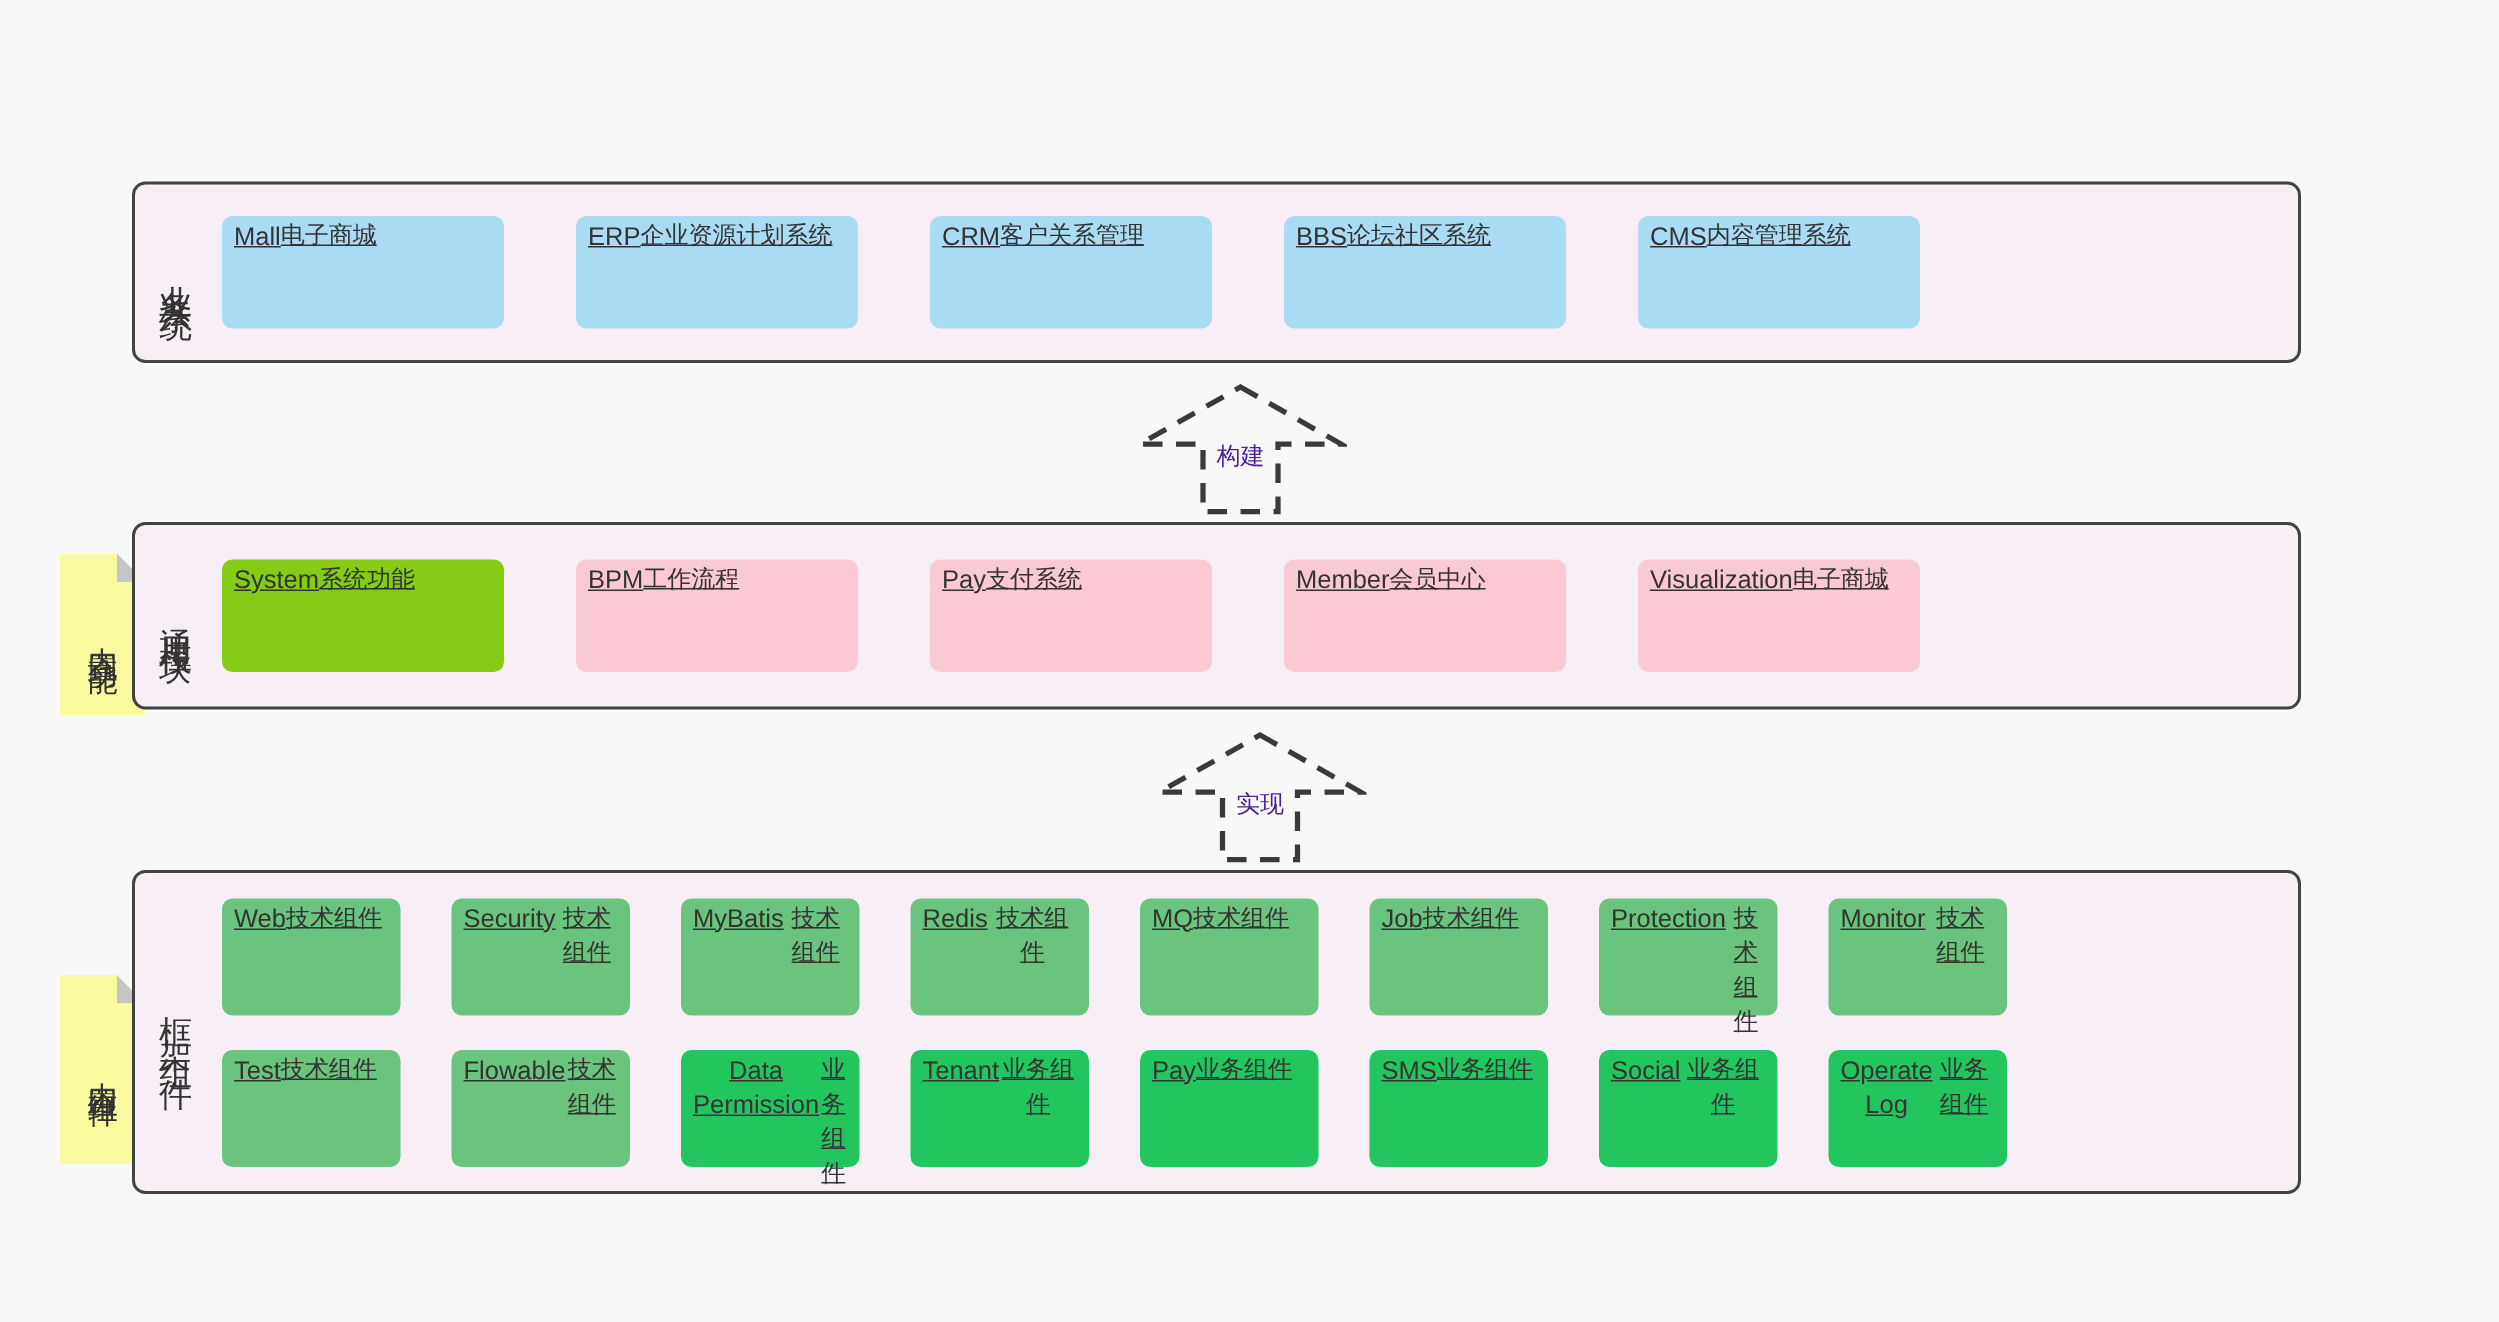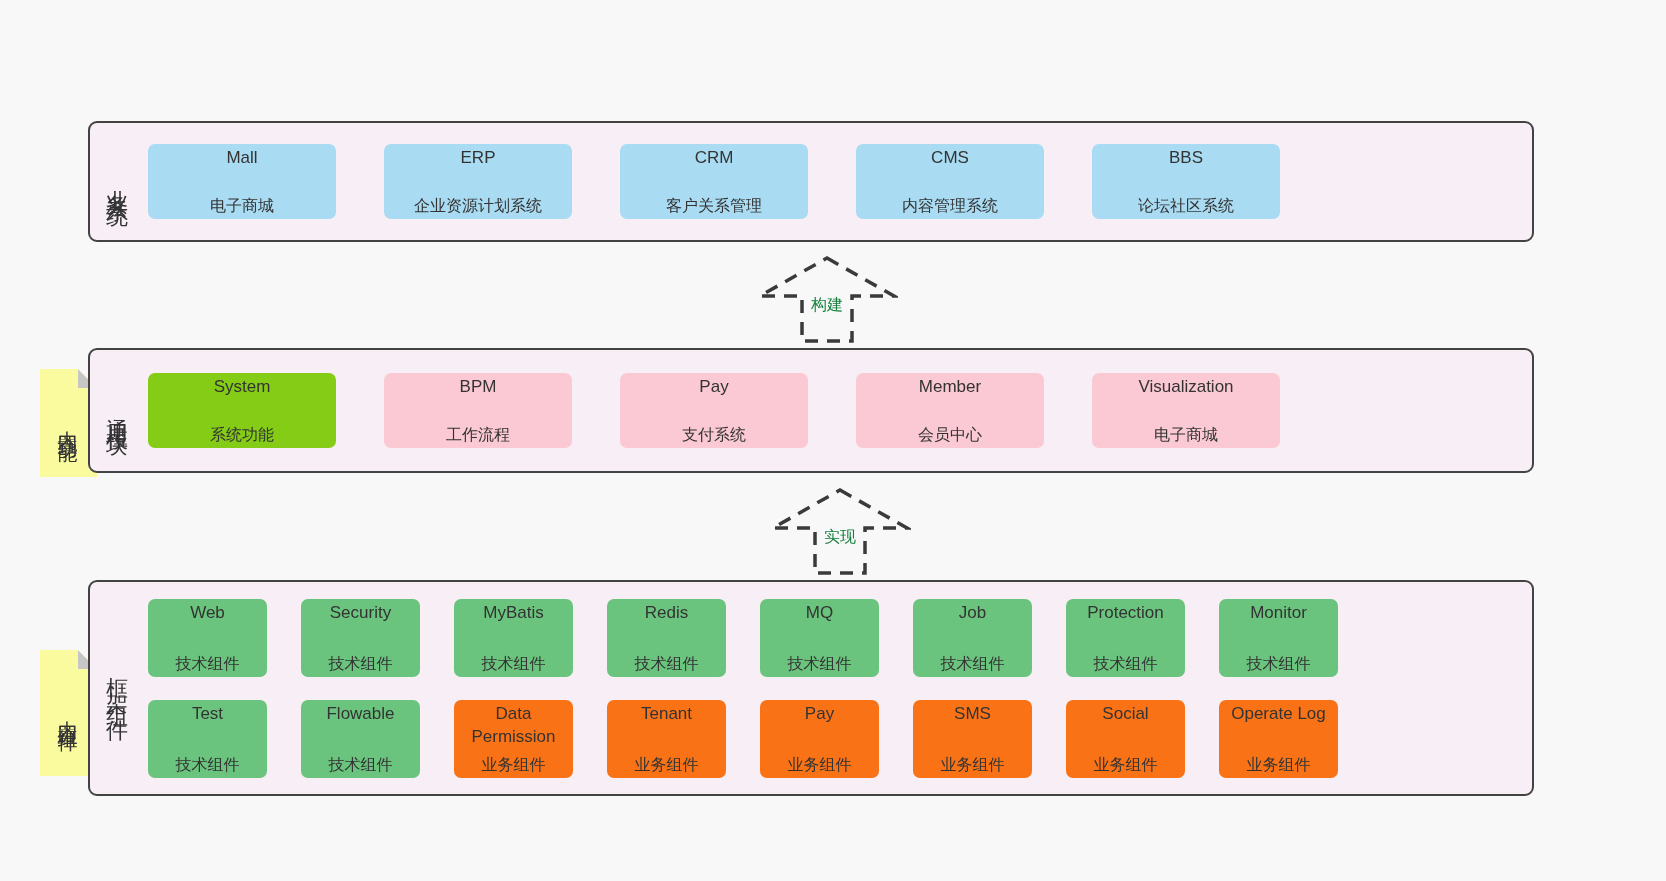--- a/index.html
+++ b/index.html
@@ -20,32 +20,32 @@
   .v-label{
     width:54px;display:flex;align-items:center;justify-content:center;flex:0 0 54px;
   }
   .v-label span{
     writing-mode:vertical-rl;text-orientation:upright;
     font-size:22px;letter-spacing:5px;color:#333;
   }
   #framework-section .v-label span{letter-spacing:14px;}
   .boxes{display:flex;align-items:center;gap:48px;padding-left:4px;}
   .box{
-    border-radius:7px;display:flex;flex-direction:column;justify-content:space-between;
-    text-align:center;box-sizing:border-box;padding:2px 8px;
+    border-radius:7px;display:flex;flex-direction:row;justify-content:flex-start;
+    text-align:center;box-sizing:border-box;padding:2px 8px;text-decoration:underline;
   }
   .box-lg{width:188px;height:75px;}
   .box-sm{width:119px;height:78px;}
   .box .t{font-size:17px;line-height:23px;}
   .box .s{font-size:16px;line-height:23px;}
   .blue{background:#a9dcf3;}
   .red{background:#84cc16;}
   .pink{background:#fbc9d4;}
   .green{background:#6ac47d;}
-  .lgreen{background:#f97316;}
+  .lgreen{background:#22c55e;}
   .fw-rows{display:flex;flex-direction:column;justify-content:center;gap:23px;padding-left:4px;}
   .fw-row{display:flex;gap:34px;}
   .sticky{
     position:absolute;width:57px;background:#fafa9e;z-index:1;
     clip-path:polygon(0 0, calc(100% - 19px) 0, 100% 19px, 100% 100%, 0 100%);
     display:flex;align-items:center;justify-content:center;
   }
   #sticky-modules{left:40px;top:369px;height:108px;}
   #sticky-framework{left:40px;top:650px;height:126px;}
   .sticky .fold{
@@ -55,21 +55,21 @@
   .sticky span{
     writing-mode:vertical-rl;text-orientation:upright;
     font-size:20px;letter-spacing:4px;color:#333;
   }
   .arrow{position:absolute;width:142px;height:90px;z-index:1;}
   #arrow-build{left:756px;top:255px;}
   #arrow-implement{left:769px;top:487px;}
   .arrow svg{position:absolute;left:0;top:0;}
   .arrow .arrow-label{
     position:absolute;left:50%;top:50px;transform:translate(-50%,-50%);
-    background:#f8f8f8;padding:0 3px;font-size:16px;color:#15803d;white-space:nowrap;
+    background:#f8f8f8;padding:0 3px;font-size:16px;color:#4c1d95;white-space:nowrap;
   }
 </style>
 </head>
 <body>
 
 <div class="container" id="business-section">
   <div class="v-label">
       <span>业务系统</span>
     </div>
   <div class="boxes">
@@ -79,26 +79,26 @@
     </div>
     <div class="box box-lg blue">
       <div class="t">ERP</div>
       <div class="s">企业资源计划系统</div>
     </div>
     <div class="box box-lg blue">
       <div class="t">CRM</div>
       <div class="s">客户关系管理</div>
     </div>
     <div class="box box-lg blue">
+      <div class="t">BBS</div>
+      <div class="s">论坛社区系统</div>
+    </div>
+    <div class="box box-lg blue">
       <div class="t">CMS</div>
       <div class="s">内容管理系统</div>
-    </div>
-    <div class="box box-lg blue">
-      <div class="t">BBS</div>
-      <div class="s">论坛社区系统</div>
     </div>
   </div>
 </div>
 
 <div class="arrow" id="arrow-build">
   <svg width="142" height="90" viewBox="0 0 142 90">
     <path d="M71 3 L138 41 L96 41 L96 86 L46 86 L46 41 L4 41 Z" fill="none" stroke="#3a3a3a" stroke-width="3.5" stroke-dasharray="13 9"></path>
   </svg>
   <span class="arrow-label">构建</span>
 </div>

